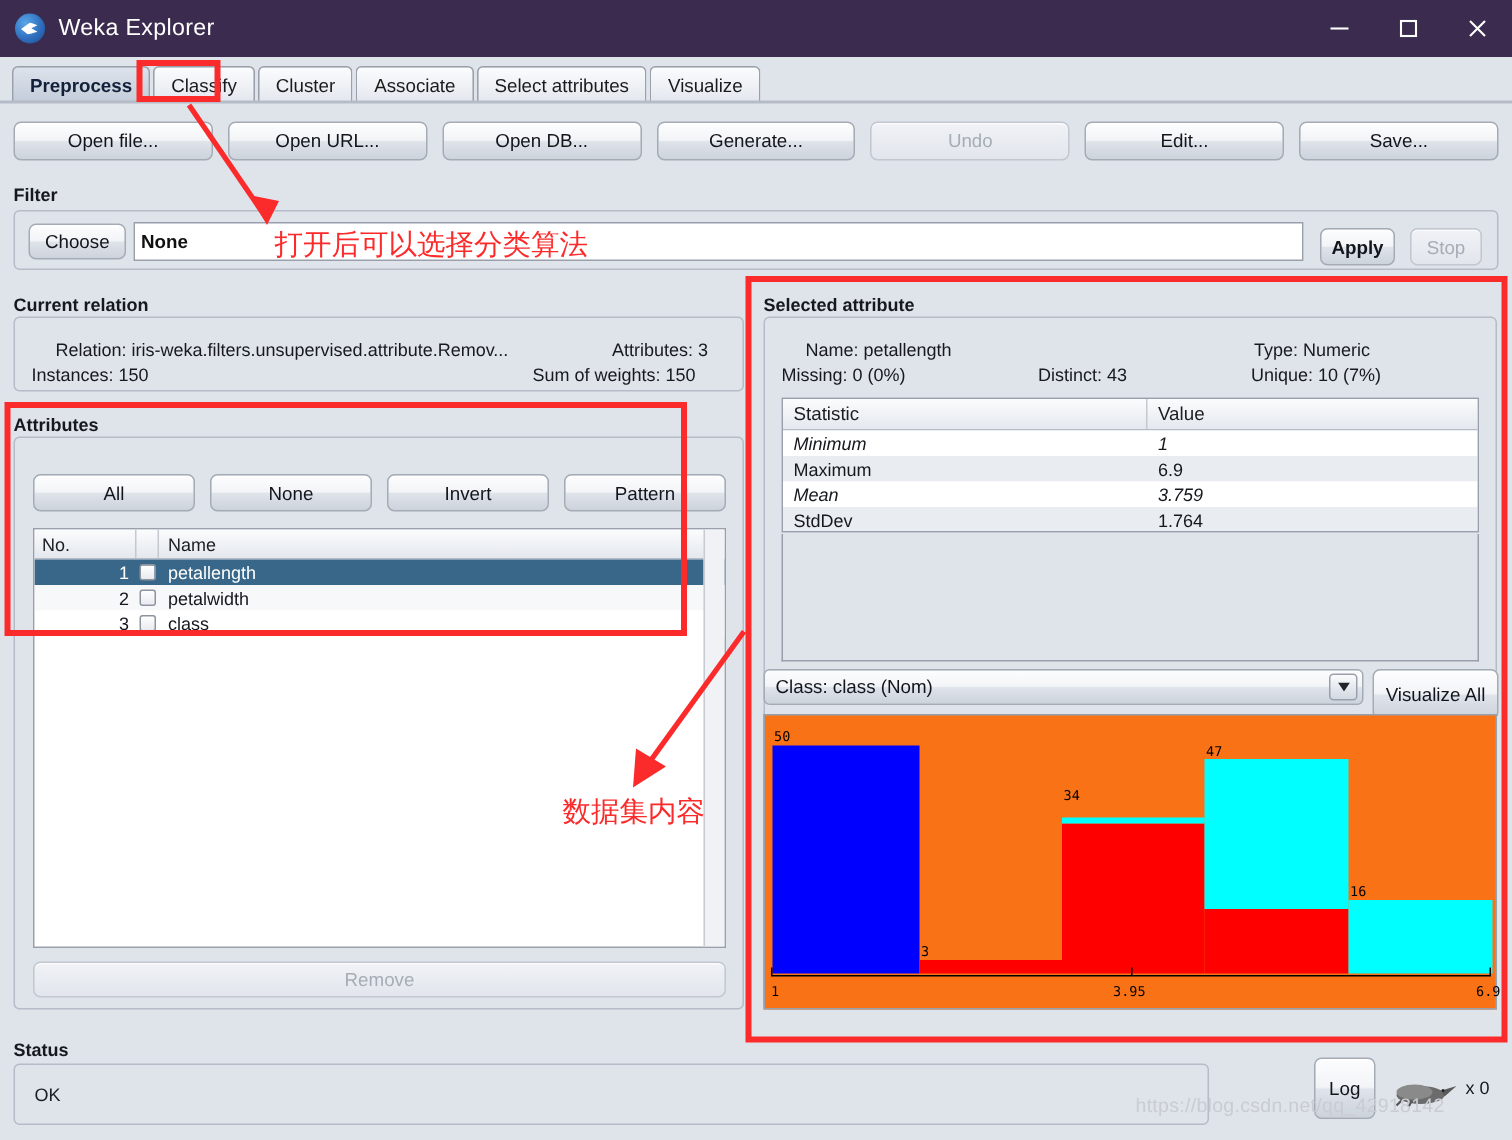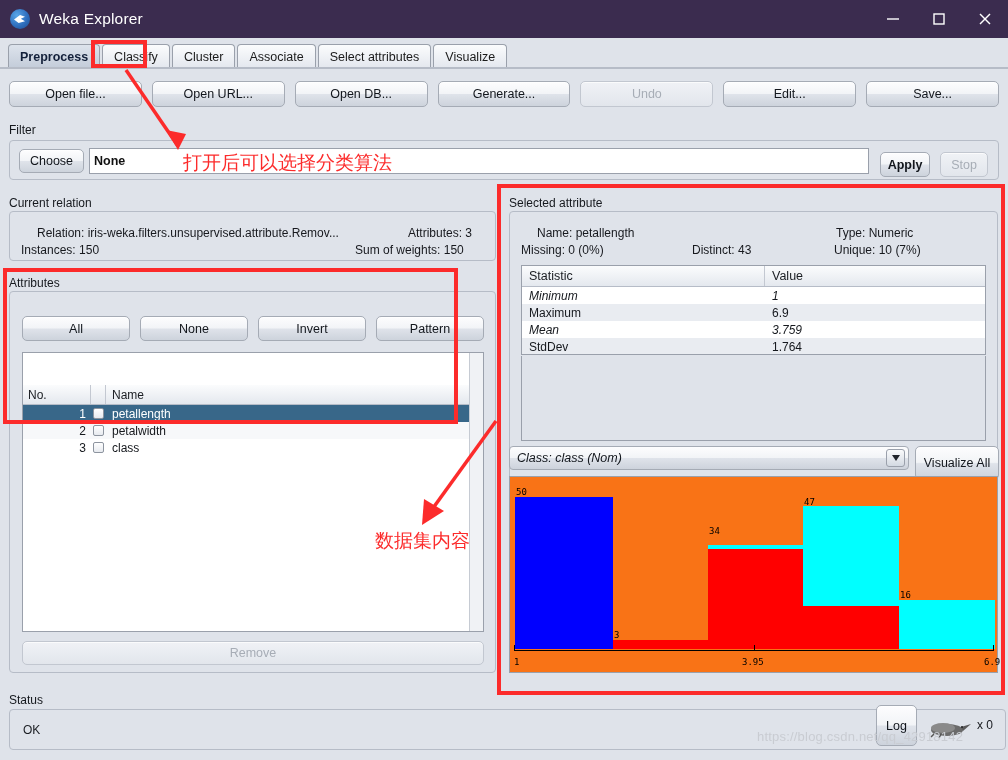--- a/index.html
+++ b/index.html
@@ -87,21 +87,21 @@
   .wk-btn.disabled { color: #a7adb6; background: linear-gradient(to bottom,#f0f2f6 0%, #e2e6ec 100%); border-color:#c2c7d0; }
 
   .toolbar {
     position: absolute; left: 0; top: 76px; width: 1008px; height: 36px;
     display: flex; align-items: center; gap: 10px; padding: 0 9px;
   }
   .toolbar .wk-btn { height: 26px; flex: 1 1 0; }
 
   
   .sec-label {
-    position: absolute; font-size: 12px; font-weight: normal; color: #15181d;
+    position: absolute; font-size: 12px; font-weight: bold; color: #15181d;
   }
   .filter-label { left: 9px; top: 123px; }
   .filter-box {
     position: absolute; left: 9px; top: 140px; width: 990px; height: 40px;
     border: 1px solid #b6bcc7; border-radius: 4px;
     background: #dfe3ea;
   }
   .choose-btn {
     position: absolute; left: 19px; top: 149px; width: 65px; height: 24px;
   }
@@ -138,21 +138,20 @@
   }
   .attr-btns .wk-btn { flex: 1 1 0; height: 25px; }
   .attr-list {
     position: absolute; left: 22px; top: 352px; width: 462px; height: 280px;
     background: #ffffff; border: 1px solid #9aa0ab; overflow: hidden;
   }
   .alist-head {
     display: flex; height: 20px; font-size: 12px; color: #1a1d22;
     background: linear-gradient(to bottom,#fbfcfd 0%, #e4e8ee 100%);
     border-bottom: 1px solid #b6bcc7;
-    margin-top: 32px;
   }
   .alist-head .c-no { width: 68px; padding-left: 5px; display: flex; align-items: center; border-right: 1px solid #c3c8d1; }
   .alist-head .c-ck { width: 15px; border-right: 1px solid #c3c8d1; }
   .alist-head .c-nm { flex: 1; padding-left: 6px; display: flex; align-items: center; }
   .arow {
     display: flex; height: 17px; align-items: center; font-size: 12px; color: #15181d;
     background: #ffffff;
   }
   .arow.alt { background: #f7f8fa; }
   .arow.sel { background: #386789; color: #ffffff; }
@@ -199,21 +198,21 @@
   .st-row.even { background: #e9ecf1; }
   .st-row .c1 { width: 243px; padding-left: 7px; }
   .st-row .c2 { flex: 1; padding-left: 7px; }
   .stat-blank { position: absolute; left: 521px; top: 356px; width: 465px; height: 85px;
      border: 1px solid #9aa0ab; border-top: none; background: #dfe3ea; }
 
   .class-select {
     position: absolute; left: 509px; top: 446px; width: 400px; height: 24px;
     border: 1px solid #a5abb5; border-radius: 4px;
     background: linear-gradient(to bottom, #fdfdfe 0%, #f2f4f7 48%, #dfe3ea 52%, #cdd3dc 100%);
-    display: flex; align-items: center; font-size: 12.5px; color: #12161c; padding-left: 7px; font-style: italic;
+    display: flex; align-items: center; font-size: 12.5px; color: #12161c; padding-left: 7px;
   }
   .cs-arrow {
     position: absolute; right: 3px; top: 2px; width: 19px; height: 18px;
     border: 1px solid #9aa0ab; border-radius: 3px;
     background: linear-gradient(to bottom,#fafbfc 0%, #d3d9e2 100%);
     display: flex; align-items: center; justify-content: center;
   }
   .vis-all-btn { position: absolute; left: 915px; top: 446px; width: 84px; height: 34px; }
 
   
@@ -231,21 +230,21 @@
   .axis-line {
     position: absolute; left: 4px; top: 173px; width: 480px; height: 1px; background: #000;
   }
   .tick { position: absolute; width: 1px; height: 5px; background: #000; top: 168px; }
   .xlab { position: absolute; top: 180px; font-size: 9px; color: #000;
     font-family: "DejaVu Sans Mono", monospace; }
 
   
   .status-label { left: 9px; top: 693px; }
   .status-box {
-    position: absolute; left: 9px; top: 709px; width: 997px; height: 41px;
+    position: absolute; left: 9px; top: 709px; width: 797px; height: 41px;
     border: 1px solid #b6bcc7; border-radius: 4px; background: #dfe3ea;
     display: flex; align-items: center; padding-left: 13px;
     font-size: 12px; color: #1a1d22;
   }
   .log-btn { position: absolute; left: 876px; top: 705px; width: 41px; height: 41px; }
   .weka-bird {
     position: absolute; left: 925px; top: 718px; width: 48px; height: 22px;
   }
   .bird-x { position: absolute; left: 977px; top: 718px; font-size: 12px; color: #15181d; }
   .watermark {

